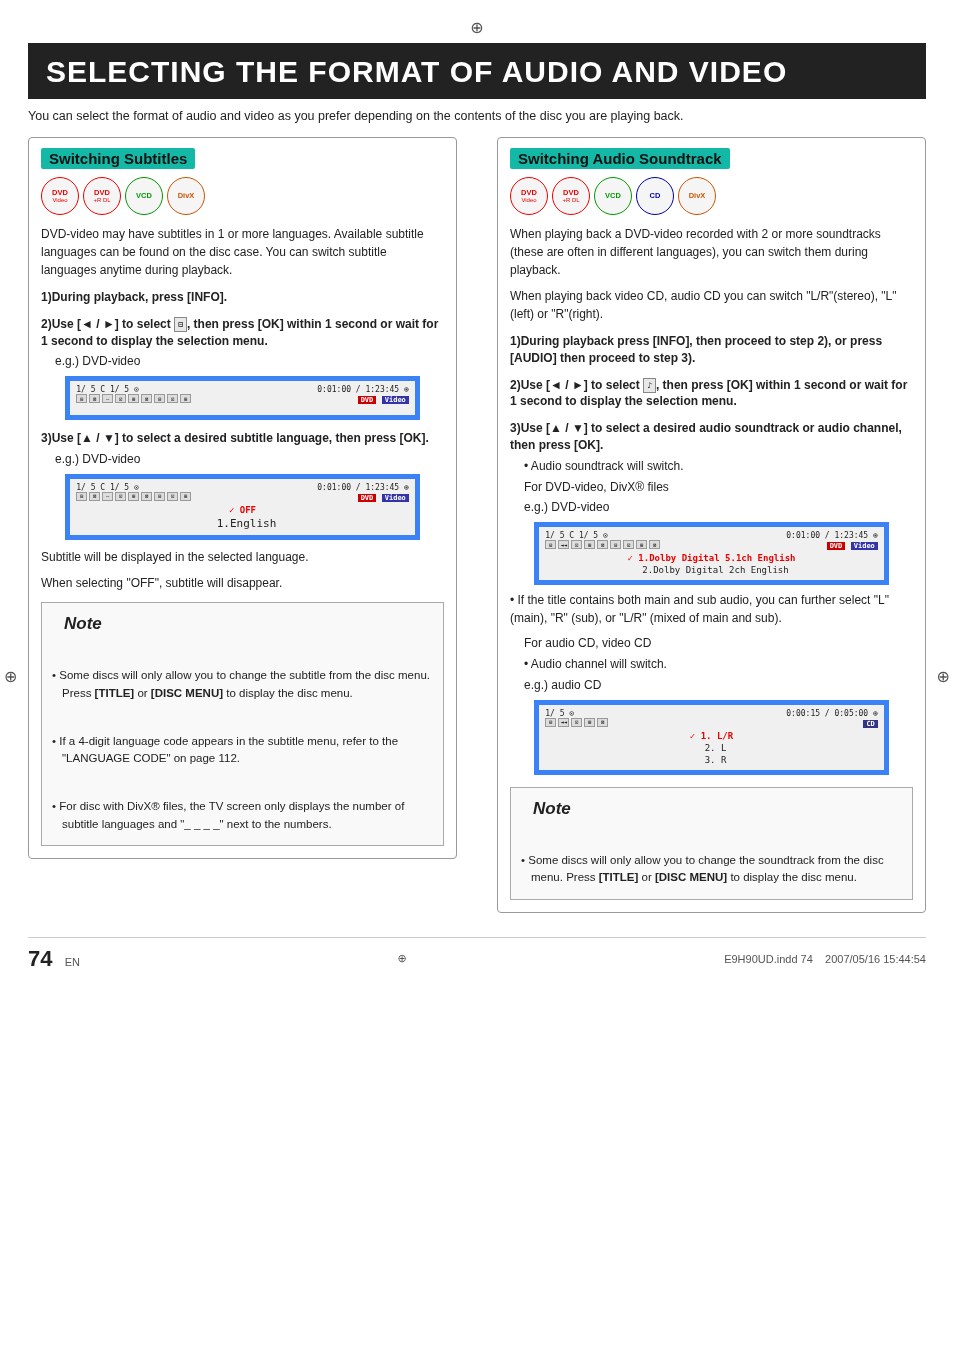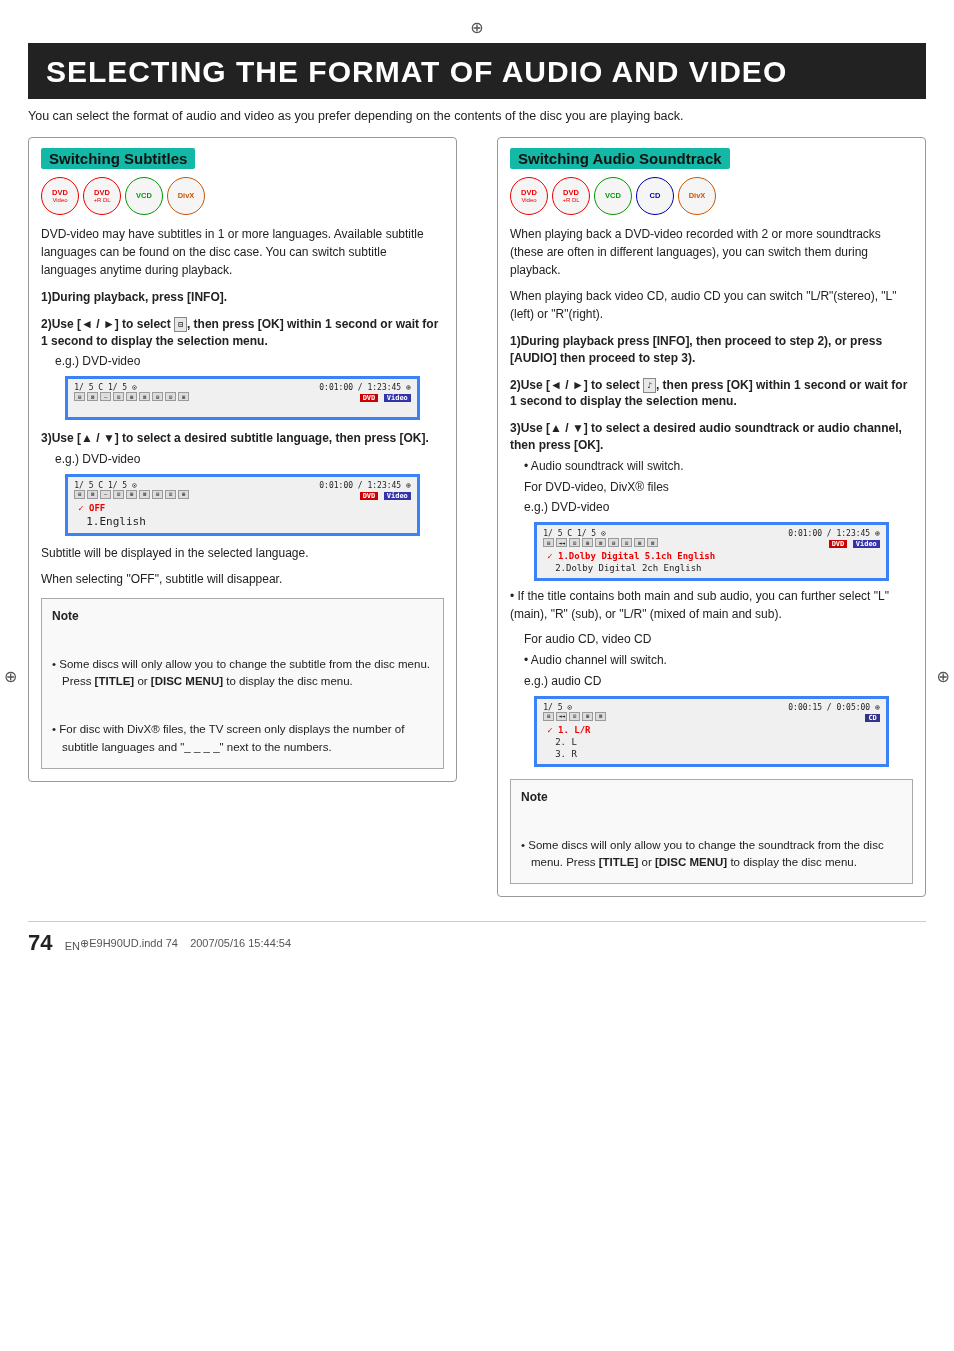--- a/index.html
+++ b/index.html
@@ -134,29 +134,30 @@
 
     .step-detail {
       font-size: 12px;
       margin-left: 14px;
       line-height: 1.4;
       margin-bottom: 4px;
     }
 
     
     .screen-mockup {
-      border: 3px solid #3b82f6;
+      border: 5px solid #3b82f6;
       background: #f0f0f0;
       margin: 6px auto;
       padding: 4px 6px;
       font-size: 9px;
       font-family: monospace;
       color: #222;
       width: 88%;
       min-height: 44px;
+      text-align: center;
     }
 
     .screen-menu-item {
       font-size: 9px;
       padding: 1px 4px;
     }
 
     .screen-menu-item.selected {
       color: #e00;
       font-weight: bold;
@@ -175,39 +176,42 @@
     .note-box {
       border: 1px solid #aaa;
       background: #f9f9f9;
       padding: 8px 10px;
       margin-top: 10px;
       font-size: 11.5px;
       line-height: 1.5;
     }
 
     .note-title {
-      font-weight: bold;
-      font-size: 12px;
+      font-style: italic;
+      font-weight: bold;
+      font-size: 17px;
       margin-bottom: 4px;
+      margin-left: 12px;
     }
 
     .note-item {
       margin-bottom: 4px;
       padding-left: 10px;
       text-indent: -10px;
       margin-top: 31px;
     }
 
     .note-item::before {
       content: '• ';
     }
 
     
     .page-footer {
       display: flex;
+      justify-content: space-between;
       align-items: center;
       margin-top: 24px;
       padding-top: 8px;
       border-top: 1px solid #ccc;
       font-size: 11px;
       color: #555;
     }
 
     .page-number {
       font-size: 22px;
@@ -391,20 +395,21 @@
           <div class="screen-menu-item unselected" style="padding-left:12px; font-size:11px;">1.English</div>
         </div>
 
         <div class="section-text" style="margin-top:8px;">Subtitle will be displayed in the selected language.</div>
         <div class="section-text">When selecting "OFF", subtitle will disappear.</div>
 
         
         <div class="note-box">
           <div class="note-title">Note</div>
           <div class="note-item">Some discs will only allow you to change the subtitle from the disc menu. Press <kbd>[TITLE]</kbd> or <kbd>[DISC MENU]</kbd> to display the disc menu.</div>
+          <div class="note-item">If a 4-digit language code appears in the subtitle menu, refer to the "LANGUAGE CODE" on page 112.</div>
           <div class="note-item">For disc with DivX® files, the TV screen only displays the number of subtitle languages and "_ _ _ _" next to the numbers.</div>
         </div>
       </div>
     </div>
 
     <div class="col-right">
       <div class="section-box">
         <div class="section-title">Switching Audio Soundtrack</div>
 
         

